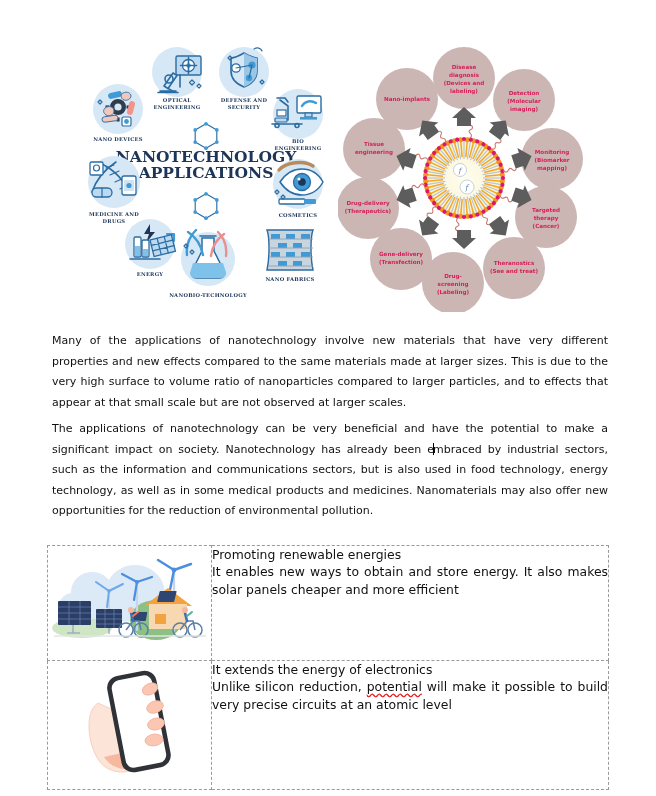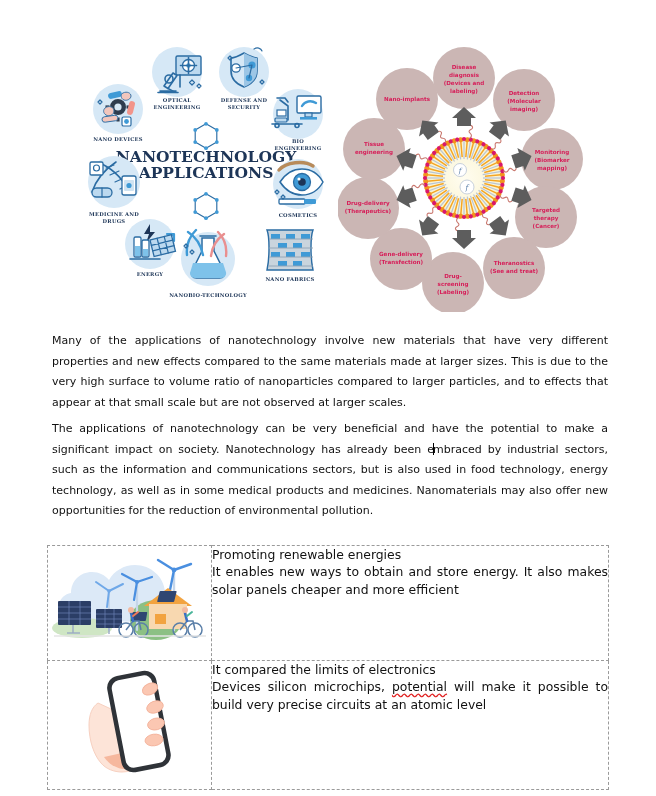--- a/index.html
+++ b/index.html
@@ -1024,20 +1024,20 @@
 
             <g fill="#fbc7b2" stroke="#f3b39c" stroke-width="0.9">
               <ellipse cx="98" cy="28" rx="8" ry="5.5" transform="rotate(-26 98 28)"></ellipse>
               <ellipse cx="103" cy="46" rx="8.5" ry="5.8" transform="rotate(-20 103 46)"></ellipse>
               <ellipse cx="104" cy="63" rx="8.5" ry="5.8" transform="rotate(-14 104 63)"></ellipse>
               <ellipse cx="102" cy="79" rx="9" ry="5.8" transform="rotate(-8 102 79)"></ellipse>
             </g>
           </svg>
         </td>
         <td class="cell-text">
-          <span class="title">It compared the limits of electronics</span>
-          <span>Devices silicon microchips, </span><span class="misspell">potential</span><span> will make it possible to build very precise circuits at an atomic level</span>
+          <span class="title">It extends the energy of electronics</span>
+          <span>Unlike silicon reduction, </span><span class="misspell">potential</span><span> will make it possible to build very precise circuits at an atomic level</span>
         </td>
       </tr>
     </tbody>
   </table>
 
 </div>
 
 </body></html>

